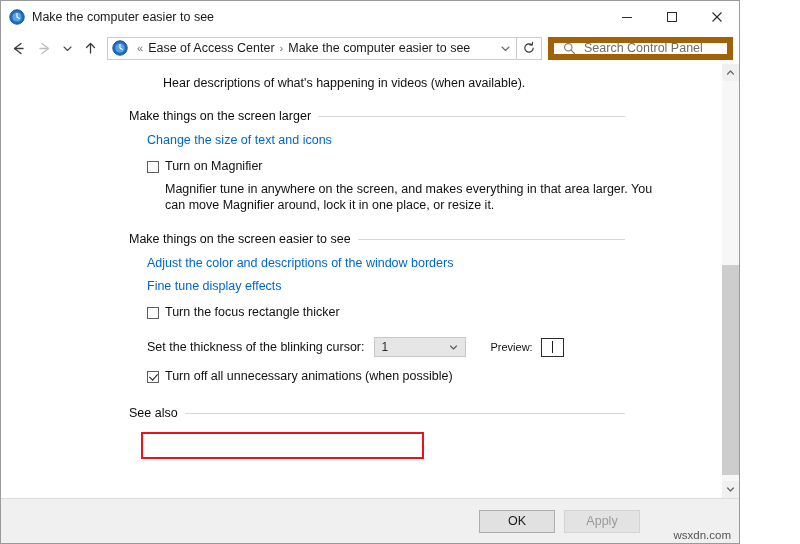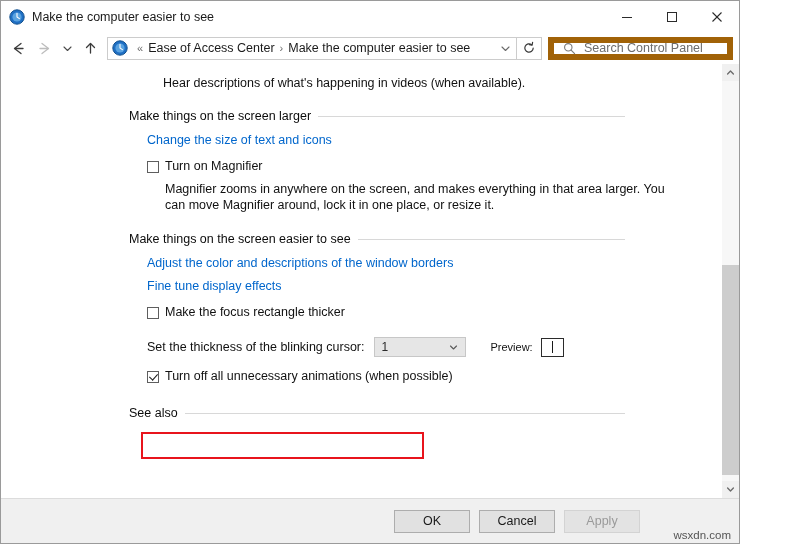--- a/index.html
+++ b/index.html
@@ -498,40 +498,40 @@
             <span class="rule"></span>
           </div>
           <div class="body-block">
             <div class="link-row">
               <a class="clink">Change the size of text and icons</a>
             </div>
             <div class="check-row">
               <span class="cbox"></span>
               <span class="check-label">Turn on Magnifier</span>
             </div>
-            <div class="indent-desc">Magnifier zooms in anywhere on the screen, and makes everything in that area larger. You can move Magnifier around, lock it in one place, or resize it.</div>
+            <div class="indent-desc">Magnifier tune in anywhere on the screen, and makes everything in that area larger. You can move Magnifier around, lock it in one place, or resize it.</div>
           </div>
         </div>
 
         <div class="section">
           <div class="section-header">
             <span class="label">Make things on the screen easier to see</span>
             <span class="rule"></span>
           </div>
           <div class="body-block">
             <div class="link-row">
               <a class="clink">Adjust the color and descriptions of the window borders</a>
             </div>
             <div class="link-row">
               <a class="clink">Fine tune display effects</a>
             </div>
 
             <div class="check-row">
               <span class="cbox"></span>
-              <span class="check-label">Make the focus rectangle thicker</span>
+              <span class="check-label">Turn the focus rectangle thicker</span>
             </div>
 
             <div class="cursor-row">
               <span class="lbl">Set the thickness of the blinking cursor:</span>
               <span class="combobox">
                 <span>1</span>
                 <span class="chev">
                   <svg width="11" height="11" viewBox="0 0 11 11">
                       <path d="M2.5 4 L5.5 7 L8.5 4" fill="none" stroke="#5a5a5a" stroke-width="1.1" stroke-linecap="round" stroke-linejoin="round"></path>
                     </svg>
@@ -578,19 +578,18 @@
         <svg width="9" height="9" viewBox="0 0 9 9">
             <path d="M1.6 3 L4.5 6 L7.4 3" fill="none" stroke="#6a6a6a" stroke-width="1.3" stroke-linecap="round" stroke-linejoin="round"></path>
           </svg>
       </div>
     </div>
   </div>
 
   <div id="buttonbar">
     <div id="btn-group">
       <div class="dlg-btn">OK</div>
-      <div class="dlg-btn">Cancel</div>
       <div class="dlg-btn disabled">Apply</div>
     </div>
     <div id="watermark">wsxdn.com</div>
   </div>
 
 </div>
 
 </body></html>

